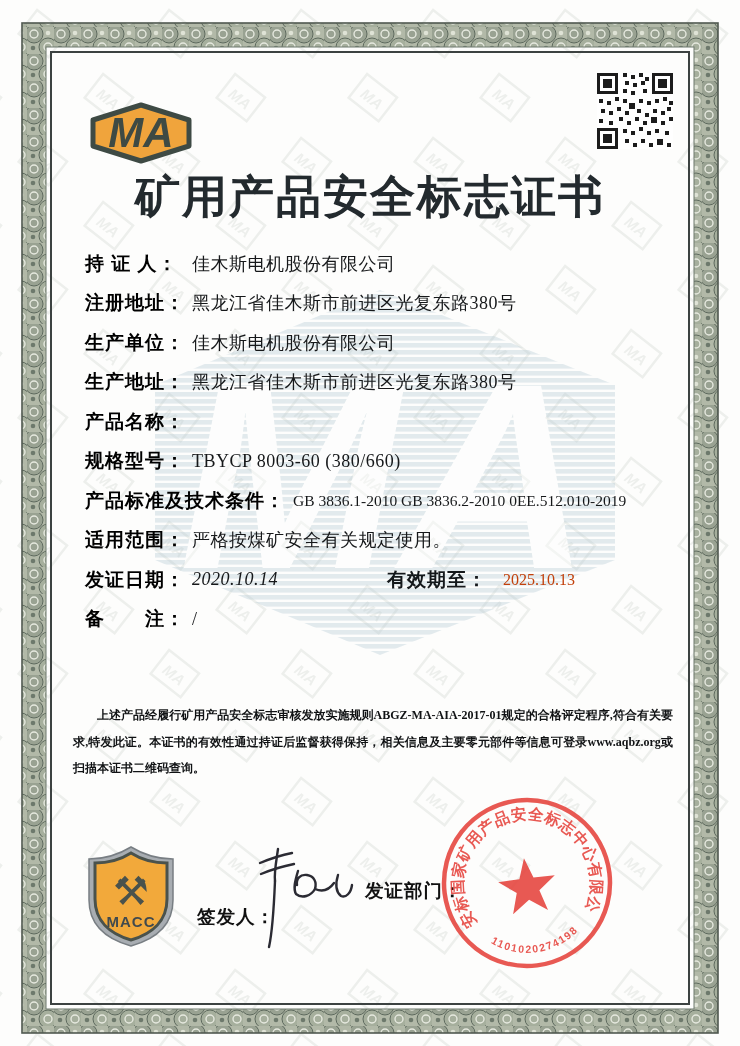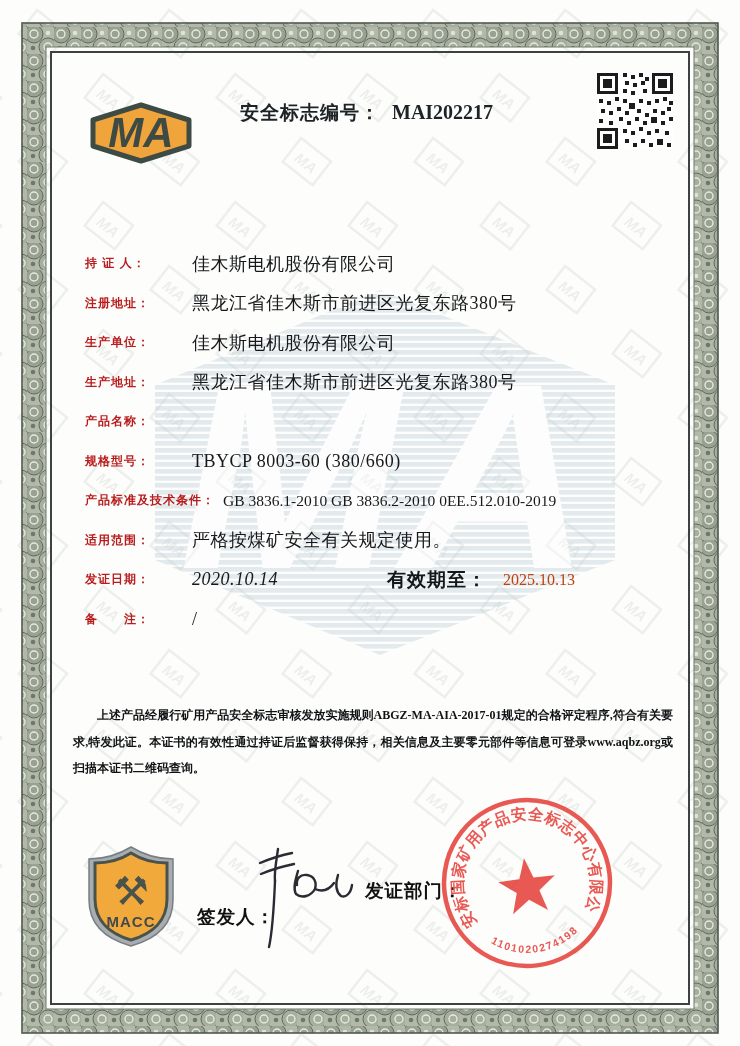--- a/index.html
+++ b/index.html
@@ -11,21 +11,21 @@
   .certno{position:absolute;left:240px;top:100px;width:300px;z-index:4;display:flex;align-items:baseline;}
   .certno .lbl{font-size:19px;font-weight:700;letter-spacing:1px;color:#1d2226;}
   .certno .val{font-family:"Liberation Serif",serif;font-size:20px;font-weight:600;margin-left:12px;color:#1d2226;}
   .qr{position:absolute;left:597px;top:73px;width:76px;height:76px;z-index:4;}
   .title{position:absolute;left:50px;right:50px;top:167px;text-align:center;z-index:4;
          font-family:"Liberation Serif",serif;font-size:45px;font-weight:900;
          letter-spacing:2px;color:#232a2e;}
   
   .fields{position:absolute;left:85px;right:52px;top:244px;z-index:4;}
   .frow{height:39.5px;display:flex;align-items:center;white-space:nowrap;}
-  .frow .lbl{font-size:12px;font-weight:700;color:#b91c1c;min-width:107px;letter-spacing:1px;}
+  .frow .lbl{font-size:19px;font-weight:700;color:#000000;min-width:107px;letter-spacing:1px;}
   .frow .val{font-family:"Liberation Serif",serif;font-size:18px;color:#16181a;letter-spacing:0.5px;}
   .frow.longlbl .lbl{min-width:0;margin-right:8px;}
   .frow.longlbl .val{font-size:15.5px;letter-spacing:0;}
   .frow .val2lbl{font-size:19px;font-weight:700;color:#14181b;letter-spacing:1px;margin-left:27px;}
   .frow .issueval{min-width:168px;font-style:italic;}
   .frow .val2{font-family:Liberation Serif, serif;font-size:16px;color:#c2410c;margin-left:16px;}
   
   .decl{position:absolute;left:73px;width:600px;top:702px;z-index:4;
         font-family:"Liberation Serif",serif;font-size:12px;font-weight:600;
         line-height:26.5px;text-align:justify;text-indent:2em;color:#101214;}
@@ -85,24 +85,20 @@
     <rect x="22" y="23" width="696" height="1010" fill="none" stroke="#4f584f" stroke-width="1.6"></rect>
     <rect x="46" y="47" width="648" height="962" fill="none" stroke="#6d786d" stroke-width="1"></rect>
     <rect x="51" y="52" width="638" height="952" fill="none" stroke="#3c4241" stroke-width="2"></rect>
   </svg>
 
   <svg class="ma-logo" viewBox="0 0 106 68">
     <polygon points="5,21 53,6 101,21 101,47 53,62 5,47" fill="#f0a43c" stroke="#3e4a44" stroke-width="5" stroke-linejoin="round"></polygon>
     <text x="53" y="48" text-anchor="middle" font-family="Liberation Sans, sans-serif" font-weight="900" font-style="italic" font-size="42" fill="#3e4a44">MA</text>
   </svg>
 
-  <div class="certno">
-    <span class="lbl">安全标志编号：</span>
-    <span class="val">MAI202217</span>
-  </div>
 
   <svg class="qr" viewBox="0 0 76 76">
     <rect width="76" height="76" fill="#fff"></rect>
     <g fill="#1c1c1c">
       <rect x="0" y="0" width="21" height="21"></rect>
         <rect x="3" y="3" width="15" height="15" fill="#fff"></rect>
         <rect x="6" y="6" width="9" height="9"></rect>
       <rect x="55" y="0" width="21" height="21"></rect>
         <rect x="58" y="3" width="15" height="15" fill="#fff"></rect>
         <rect x="61" y="6" width="9" height="9"></rect>
@@ -155,20 +151,21 @@
         <rect x="68" y="58" width="4" height="4"></rect>
       <rect x="28" y="66" width="4" height="4"></rect>
         <rect x="36" y="70" width="4" height="4"></rect>
         <rect x="44" y="66" width="4" height="4"></rect>
       <rect x="52" y="70" width="4" height="4"></rect>
         <rect x="60" y="66" width="6" height="6"></rect>
         <rect x="70" y="70" width="4" height="4"></rect>
     </g>
   </svg>
 
+  <div class="title">矿用产品安全标志证书</div>
 
   <div class="fields">
     <div class="frow">
       <span class="lbl">持 证 人：</span>
       <span class="val">佳木斯电机股份有限公司</span>
     </div>
     <div class="frow">
       <span class="lbl">注册地址：</span>
       <span class="val">黑龙江省佳木斯市前进区光复东路380号</span>
     </div>

